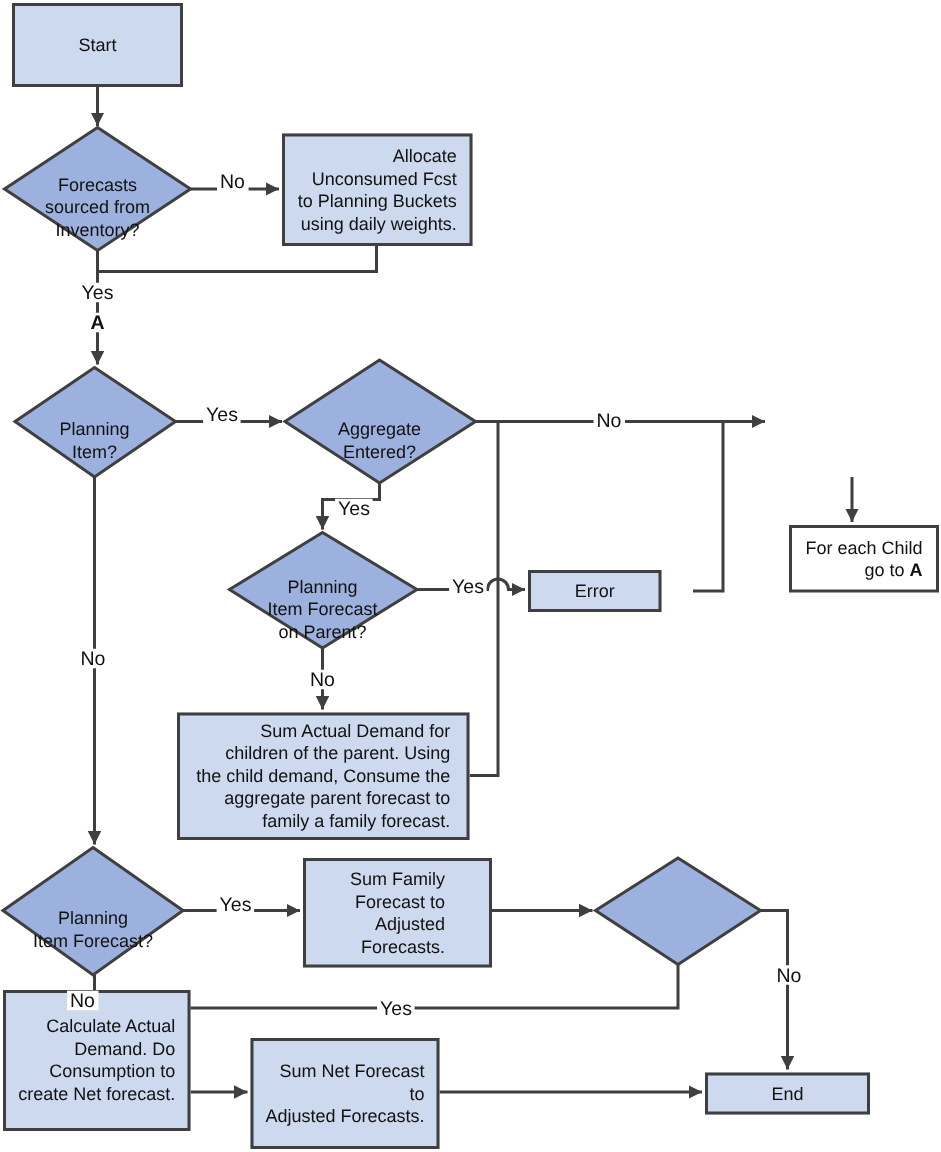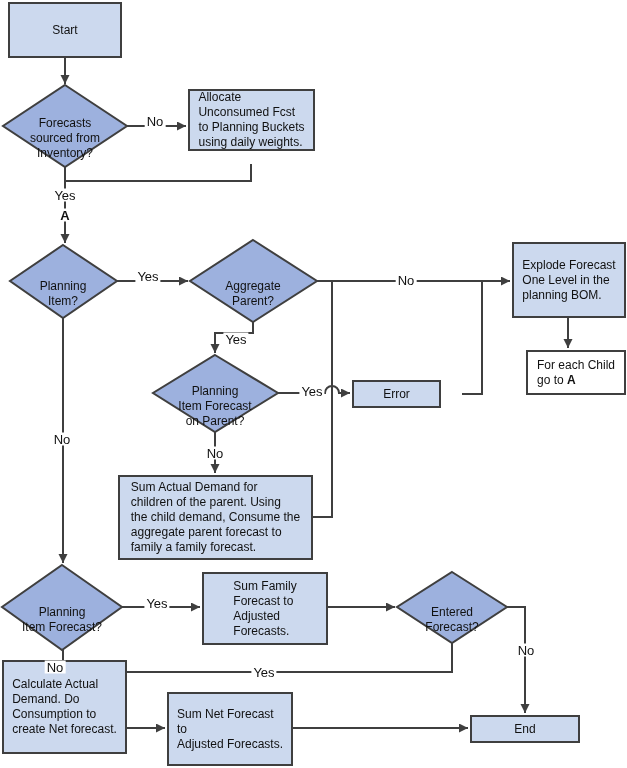--- a/index.html
+++ b/index.html
@@ -21,21 +21,21 @@
     overflow:hidden;
   }
   svg.layer{position:absolute;left:0;top:0;}
   svg .edge{fill:none;stroke:var(--line-color);stroke-width:2;}
   svg .decision{fill:var(--decision-fill);stroke:var(--border-color);stroke-width:2;}
   .node{
     position:absolute;
     box-sizing:border-box;
     border:2px solid var(--border-color);
     display:flex;align-items:center;justify-content:center;
-    text-align:left;
+    text-align:right;
     font-size:12px;line-height:15px;
     white-space:pre-line;
   }
   .node.process{background:var(--process-fill);}
   .node.plain{background:var(--plain-fill);white-space:normal;}
   .node-text{
     position:absolute;
     display:flex;align-items:center;justify-content:center;
     text-align:center;
     font-size:12px;line-height:15px;
@@ -89,28 +89,25 @@
     <polygon class="decision" points="65,85 127,126 65,167 3,126"></polygon>
     <polygon class="decision" points="63,245 117,281 63,318 10,281"></polygon>
     <polygon class="decision" points="253,240 317,281 253,322 190,281"></polygon>
     <polygon class="decision" points="215,355 278,393 215,432 153,393"></polygon>
     <polygon class="decision" points="62,565 122,607 62,650 2,607"></polygon>
     <polygon class="decision" points="452,572 507,607 452,643 397,607"></polygon>
   </svg>
 
   <div class="node process" style="left:8px;top:2px;width:114px;height:56px">Start</div>
 
-  <div class="node process" style="left:188px;top:89px;width:127px;height:62px">Allocate
+  <div class="node process" style="left:188px;top:89px;width:127px;height:75px">Allocate
 Unconsumed Fcst
 to Planning Buckets
 using daily weights.</div>
 
-  <div class="node process" style="left:512px;top:242px;width:114px;height:76px">Explode Forecast
-One Level in the
-planning BOM.</div>
 
   <div class="node plain" style="left:526px;top:350px;width:100px;height:45px">
     <div>
       <span>For each Child</span><br>
       <span>go to</span>
       <span class="bold">A</span>
     </div>
   </div>
 
   <div class="node process" style="left:352px;top:380px;width:89px;height:28px">Error</div>
@@ -138,31 +135,29 @@
 Adjusted Forecasts.</div>
 
   <div class="node-text" style="left:10px;top:102px;width:110px;height:48px">Forecasts
 sourced from
 Inventory?</div>
 
   <div class="node-text" style="left:18px;top:266px;width:90px;height:32px">Planning
 Item?</div>
 
   <div class="node-text" style="left:203px;top:266px;width:100px;height:32px">Aggregate
-Parent?</div>
+Entered?</div>
 
   <div class="node-text" style="left:160px;top:370px;width:110px;height:48px">Planning
 Item Forecast
 on Parent?</div>
 
   <div class="node-text" style="left:7px;top:592px;width:110px;height:32px">Planning
 Item Forecast?</div>
 
-  <div class="node-text" style="left:407px;top:592px;width:90px;height:32px">Entered
-Forecast?</div>
 
   <div class="edge-label" style="left:155px;top:121px">No</div>
 
   <div class="edge-label" style="left:65px;top:195px">Yes</div>
 
   <div class="edge-label bold" style="left:65px;top:215px">A</div>
 
   <div class="edge-label" style="left:148px;top:276px">Yes</div>
 
   <div class="edge-label" style="left:406px;top:280px">No</div>

